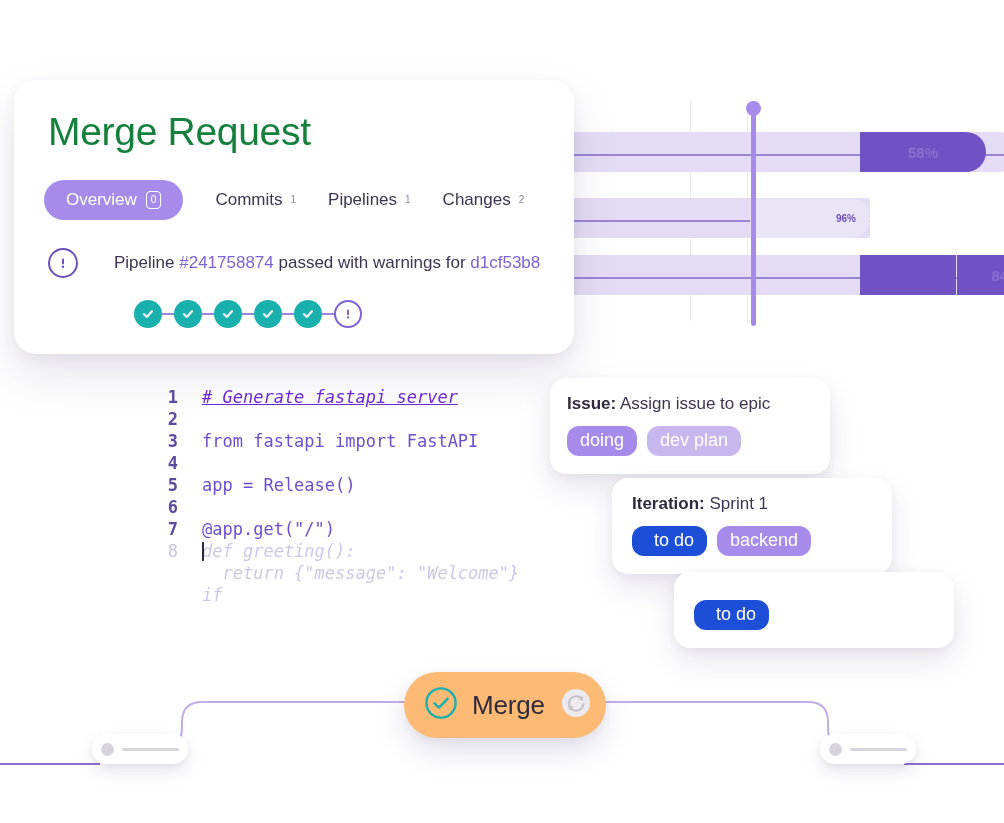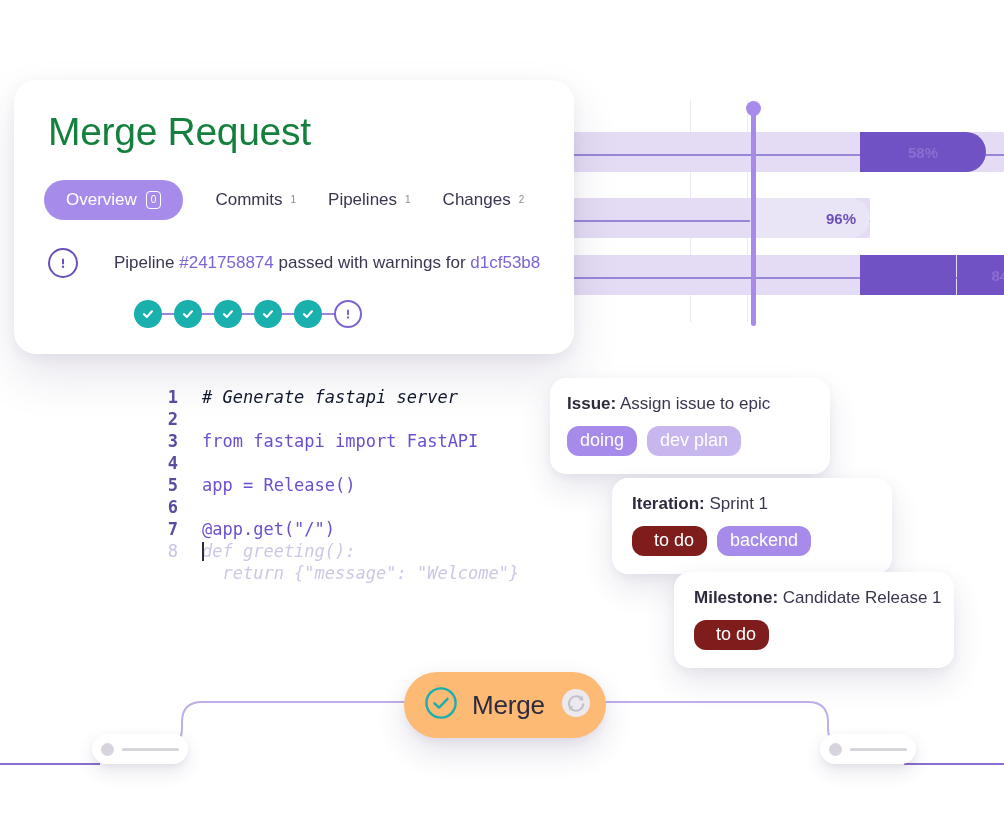--- a/index.html
+++ b/index.html
@@ -67,21 +67,21 @@
   .pct-chip {
     position: absolute;
     height: 40px;
     background: #eae4f7;
     border-radius: 0 20px 20px 0;
     display: flex;
     align-items: center;
     padding-right: 14px;
     justify-content: flex-end;
     color: #6b4fbb;
-    font-size: 15px;
+    font-size: 10px;
     font-weight: 700;
   }
   #marker-line {
     position: absolute;
     left: 191px; top: 16px;
     width: 5px; height: 218px;
     background: #a78bea;
     border-radius: 3px;
   }
   #marker-dot {
@@ -201,21 +201,21 @@
   .gutter {
     width: 42px;
     text-align: right;
     padding-right: 24px;
     color: #5b4a9e;
     font-weight: 600;
     flex: 0 0 auto;
   }
   .gutter.ghost { color: #c9c3e2; font-weight: 400; }
   .code-text { color: #6c4fd0; white-space: pre; }
-  .code-text.comment { font-style: italic; color: #0f172a; }
+  .code-text.comment { font-style: italic; color: #6d28d9; text-decoration: underline; }
   .code-text.ghost { color: #cdc7e6; font-style: italic; position: relative; }
   #caret {
     position: absolute;
     left: 0px; top: 2px;
     width: 2px; height: 19px;
     background: #2f2a3d;
   }
 
   
   .item-card {
@@ -232,21 +232,21 @@
   }
   .item-title b { font-weight: 700; color: #2f2a3d; }
   .chips { margin-top: 12px; display: flex; gap: 10px; }
   .chip {
     border-radius: 12px;
     padding: 4px 13px 5px 13px;
     font-size: 18px;
     color: #ffffff;
     white-space: nowrap;
   }
-  .chip.dark   { background: #7f1d1d; padding-left: 22px; }
+  .chip.dark   { background: #1d4ed8; padding-left: 22px; }
   .chip.mid    { background: #a78bea; }
   .chip.light  { background: #c8b6ee; }
 
   #card-issue     { left: 550px; top: 378px; width: 280px; padding-left: 17px; }
   #card-iteration { left: 612px; top: 478px; width: 280px; }
   #card-milestone { left: 674px; top: 572px; width: 280px; }
 
   
   #connector { position: absolute; left: 100px; top: 690px; width: 810px; height: 80px; }
   #merge-btn {
@@ -428,20 +428,24 @@
         <span class="code-text ghost">def greeting():<span id="caret"></span></span>
       </div>
     <div class="code-row">
         <span class="gutter ghost"></span>
         <span class="code-text ghost">  return {"message": "Welcome"}</span>
       </div>
     <div class="code-row">
         <span class="gutter ghost"></span>
         <span class="code-text ghost"></span>
       </div>
+    <div class="code-row">
+        <span class="gutter ghost"></span>
+        <span class="code-text ghost">if</span>
+      </div>
   </div>
 
   <div class="item-card" id="card-issue">
     <div class="item-title">
       <b>Issue:</b>
       <span>Assign issue to epic</span>
     </div>
     <div class="chips">
       <span class="chip mid">doing</span>
       <span class="chip light">dev plan</span>
@@ -453,24 +457,20 @@
       <b>Iteration:</b>
       <span>Sprint 1</span>
     </div>
     <div class="chips">
       <span class="chip dark">to do</span>
       <span class="chip mid">backend</span>
     </div>
   </div>
 
   <div class="item-card" id="card-milestone">
-    <div class="item-title">
-      <b>Milestone:</b>
-      <span>Candidate Release 1</span>
-    </div>
     <div class="chips">
       <span class="chip dark">to do</span>
     </div>
   </div>
 
   <svg id="connector" viewBox="0 0 810 80">
     <path d="M0 58 H62 Q82 58 82 38 V32 Q82 12 102 12 H708 Q728 12 728 32 V38 Q728 58 748 58 H810" stroke="#bfaeea" stroke-width="2" fill="none"></path>
   </svg>
   <div class="rail" id="rail-left"></div>
   <div class="rail" id="rail-right"></div>

